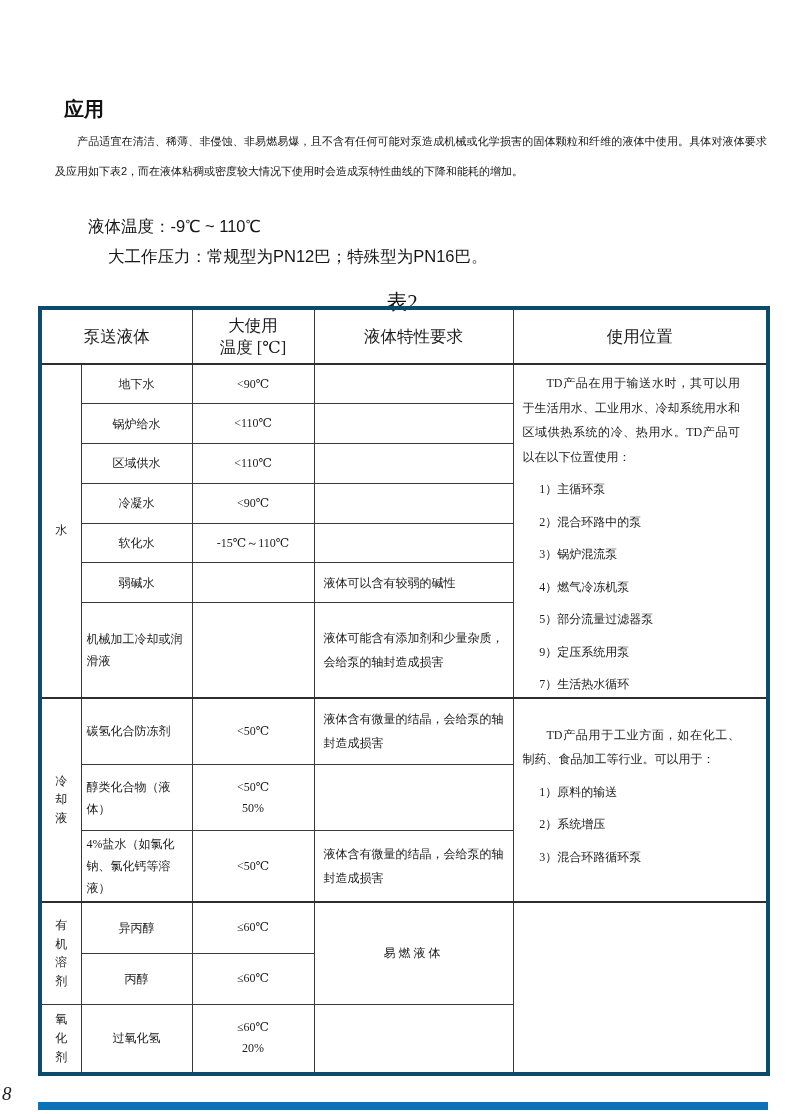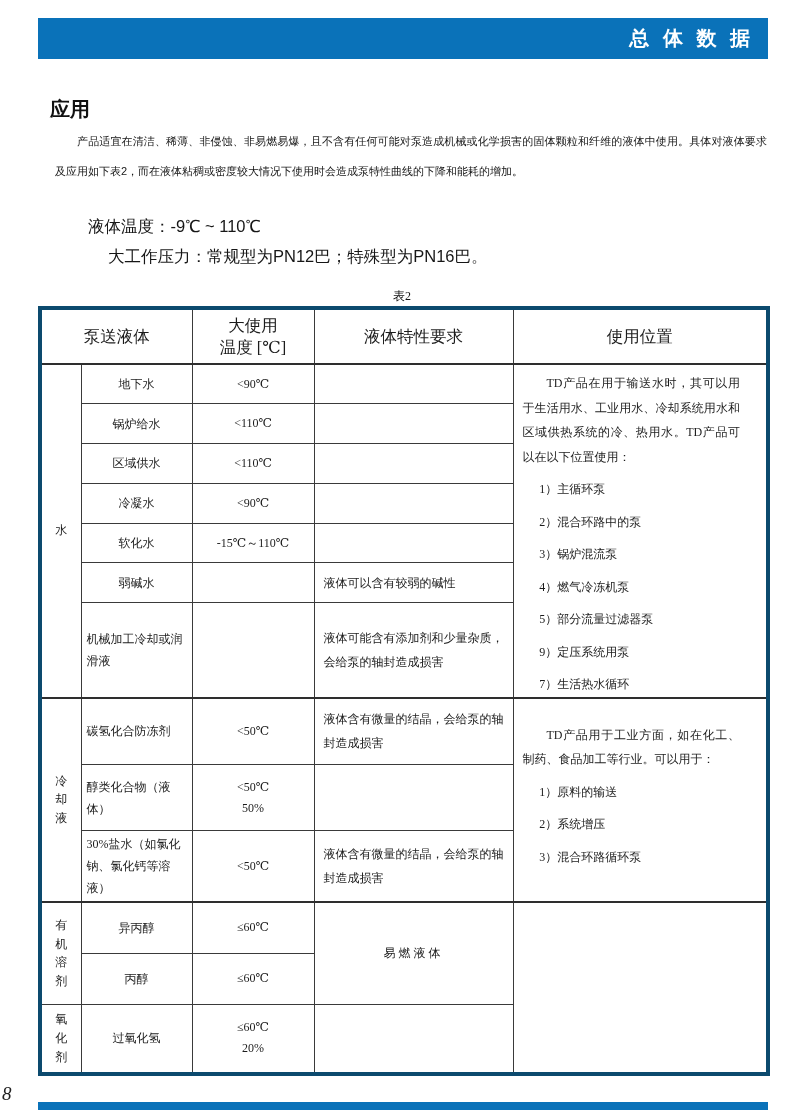--- a/index.html
+++ b/index.html
@@ -27,21 +27,21 @@
   .header-title {
     color: #ffffff;
     font-size: 20px;
     font-weight: bold;
     letter-spacing: 4px;
     font-family: "Liberation Sans", sans-serif;
   }
   
   .section-heading {
     position: absolute;
-    left: 50px; top: 96px;
+    left: 64px; top: 96px;
     font-size: 20px;
     font-weight: bold;
     color: #111;
   }
   .intro-paragraph {
     position: absolute;
     left: 55px; top: 126px;
     width: 712px;
     font-size: 11px;
     line-height: 30px;
@@ -59,21 +59,21 @@
     position: absolute;
     left: 108px; top: 246px;
     font-size: 16.5px;
     color: #161616;
   }
   .table-caption {
     position: absolute;
     left: 38px; top: 288px;
     width: 728px;
     text-align: center;
-    font-size: 12px;
+    font-size: 21px;
     font-family: "Liberation Serif", "DejaVu Serif", serif;
     color: #111;
   }
   
   table.spec-table {
     position: absolute;
     left: 38px; top: 306px;
     width: 728px;
     border-collapse: collapse;
     table-layout: fixed;
@@ -133,23 +133,20 @@
     font-style: italic;
     font-family: "Liberation Serif", "DejaVu Serif", serif;
     color: #222;
   }
 </style>
 </head>
 <body>
 
 <div class="page">
 
-  <div class="header-bar">
-    <span class="header-title">总 体 数 据</span>
-  </div>
 
   <div class="section-heading">应用</div>
 
   <p class="intro-paragraph">产品适宜在清洁、稀薄、非侵蚀、非易燃易爆，且不含有任何可能对泵造成机械或化学损害的固体颗粒和纤维的液体中使用。具体对液体要求及应用如下表2，而在液体粘稠或密度较大情况下使用时会造成泵特性曲线的下降和能耗的增加。</p>
 
   <div class="spec-line-1">液体温度：-9℃ ~ 110℃</div>
   <div class="spec-line-2">大工作压力：常规型为PN12巴；特殊型为PN16巴。</div>
 
   <div class="table-caption">表2</div>
 
@@ -242,21 +239,21 @@
       </tr>
       <tr class="rh66">
         <td class="name tl">醇类化合物（液体）</td>
         <td class="temp">
           <div>&lt;50℃</div>
           <div>50%</div>
         </td>
         <td class="char"></td>
       </tr>
       <tr class="rh67">
-        <td class="name tl">30%盐水（如氯化钠、氯化钙等溶液）</td>
+        <td class="name tl">4%盐水（如氯化钠、氯化钙等溶液）</td>
         <td class="temp">&lt;50℃</td>
         <td class="char">液体含有微量的结晶，会给泵的轴封造成损害</td>
       </tr>
     </tbody>
 
     <tbody class="section">
       <tr class="rh51">
         <td class="cat" rowspan="2">
           <span class="vstack">有机溶剂</span>
         </td>

